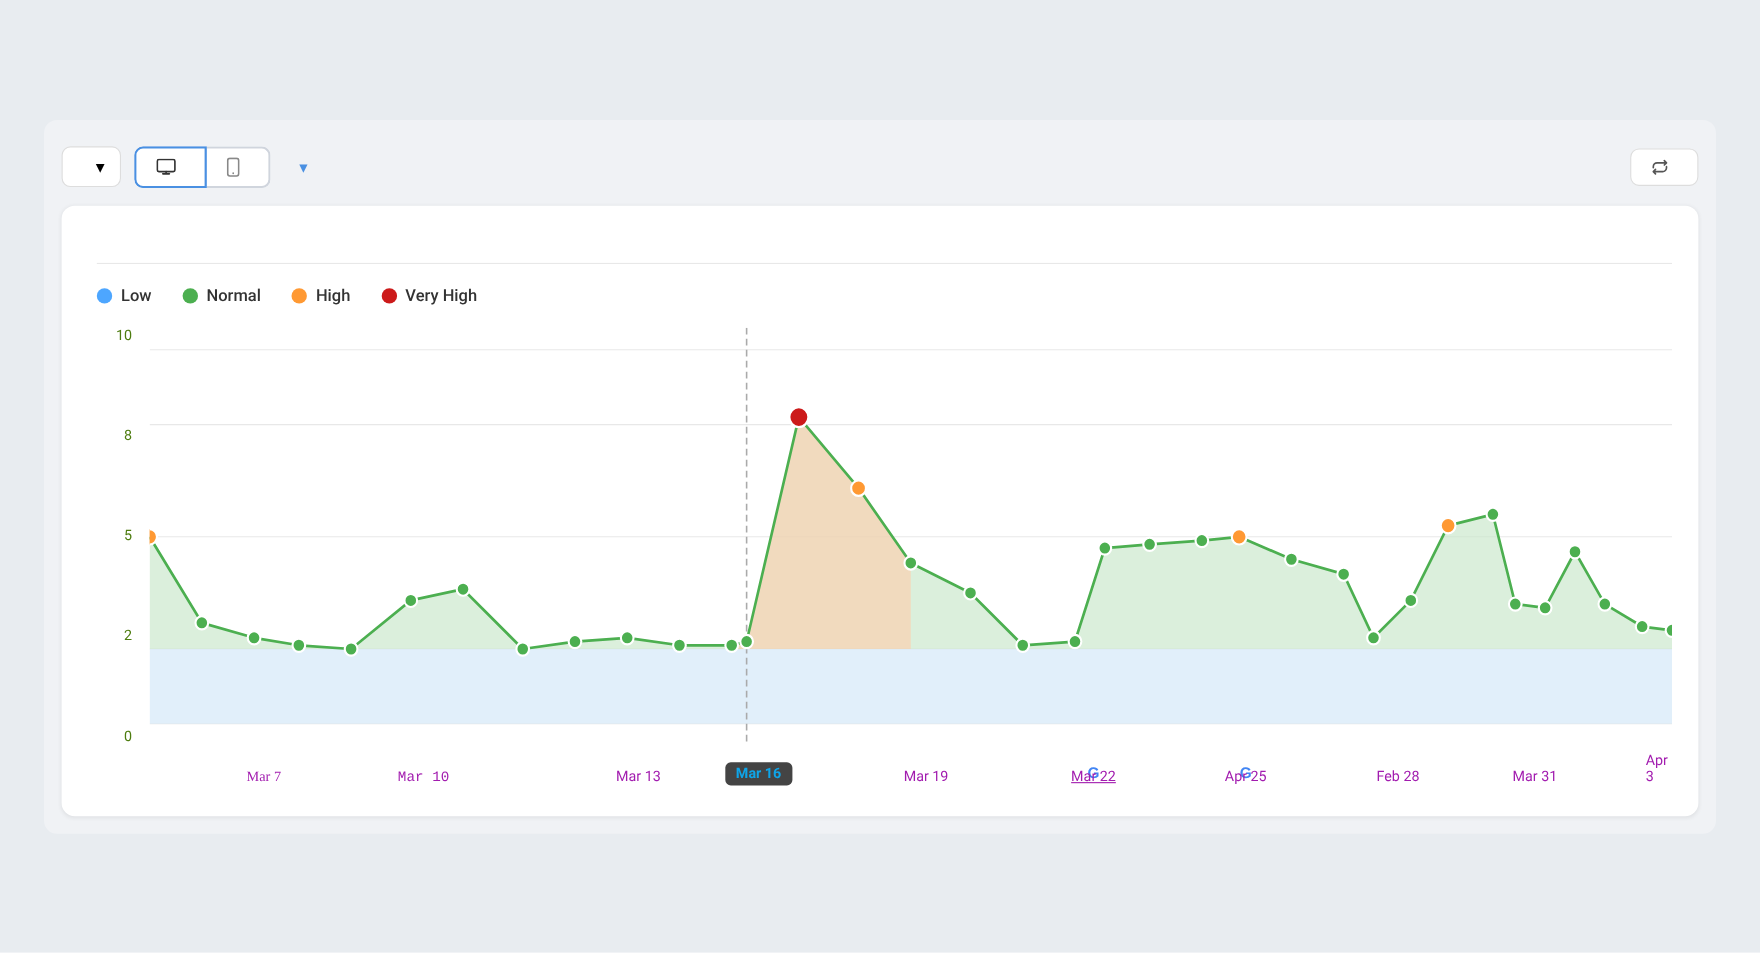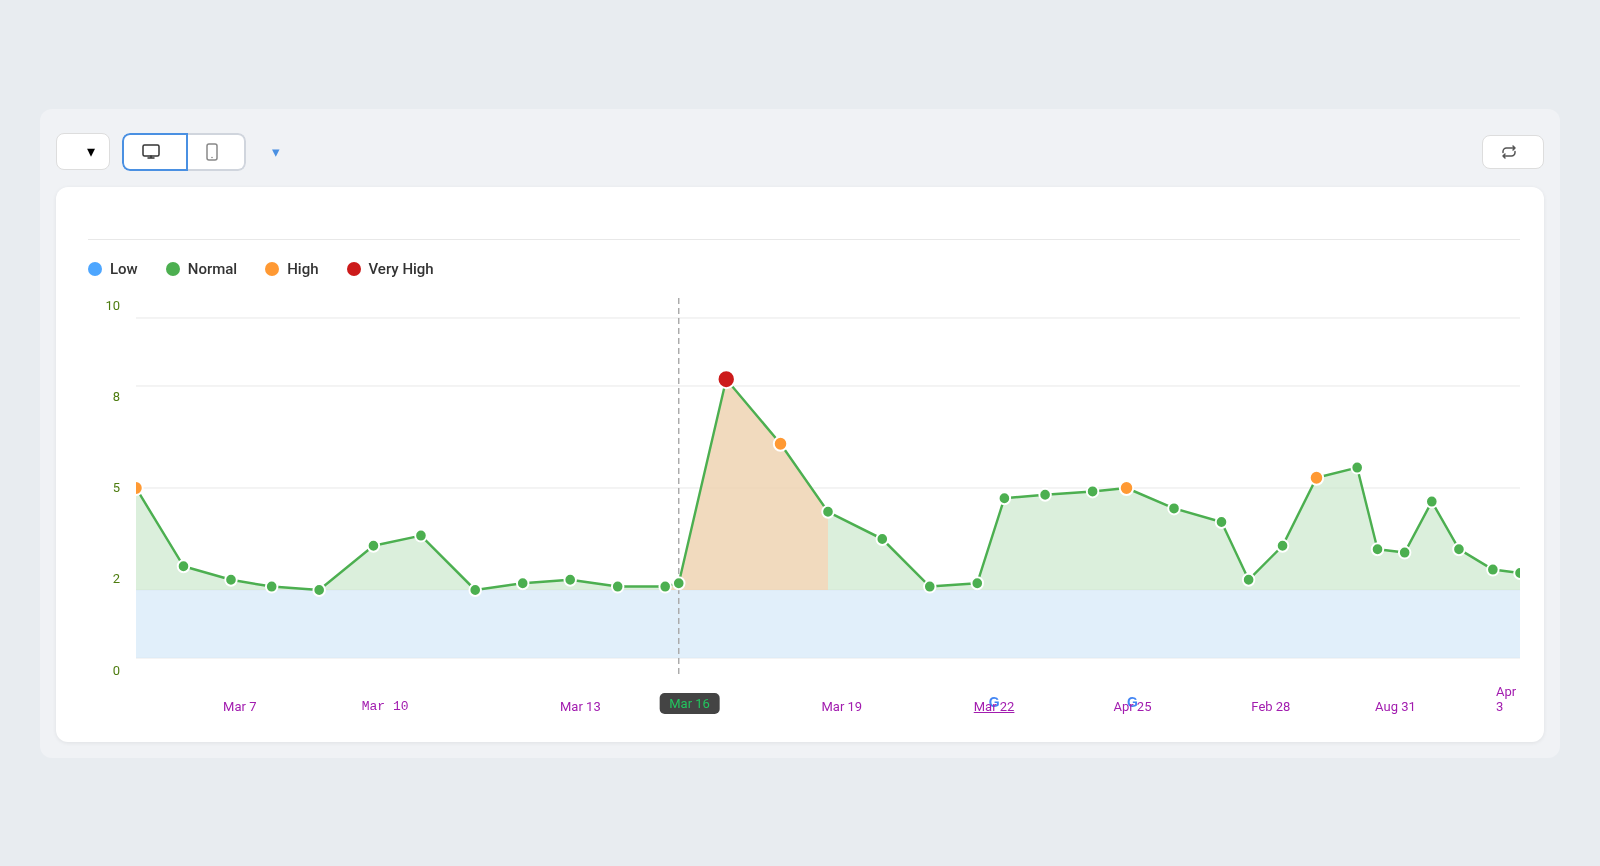--- a/index.html
+++ b/index.html
@@ -211,24 +211,24 @@
     }
     .x-label {
       position: absolute;
       font-size: 13px;
       color: #a21caf;
       transform: translateX(-50%);
       bottom: 4px;
     }
     .x-label.highlighted {
       background: #444;
-      color: #22c55e;
+      color: #0ea5e9;
       padding: 3px 10px;
       border-radius: 5px;
-      font-weight: 400;
+      font-weight: 700;
     }
     svg.main-chart {
       width: 100%;
       height: 100%;
     }
   </style>
 </head>
 <body>
 
 <div class="container">
@@ -359,26 +359,26 @@
             <circle cx="1291.764705882353" cy="251.2" r="6" fill="#4caf50" stroke="white" stroke-width="2"></circle>
             <circle cx="1320" cy="254.6" r="6" fill="#4caf50" stroke="white" stroke-width="2"></circle>
             <circle cx="1348.235294117647" cy="203.60000000000002" r="6" fill="#4caf50" stroke="white" stroke-width="2"></circle>
             <circle cx="1376.4705882352941" cy="251.2" r="6" fill="#4caf50" stroke="white" stroke-width="2"></circle>
             <circle cx="1411.764705882353" cy="271.6" r="6" fill="#4caf50" stroke="white" stroke-width="2"></circle>
             <circle cx="1440" cy="275" r="6" fill="#4caf50" stroke="white" stroke-width="2"></circle>
           </svg>
       <div style="position: absolute; bottom: -32px; left: 40%; transform: translateX(-50%); font-weight: 900; font-size: 14px; font-family: Arial, sans-serif;"><span style="color:#4285f4">G</span></div><div style="position: absolute; bottom: -32px; left: 62%; transform: translateX(-50%); font-weight: 900; font-size: 14px; font-family: Arial, sans-serif;"><span style="color:#4285f4">G</span></div><div style="position: absolute; bottom: -32px; left: 72%; transform: translateX(-50%); font-weight: 900; font-size: 14px; font-family: Arial, sans-serif;"><span style="color:#4285f4">G</span></div></div>
       <div class="x-axis-labels">
 
-      <span class="x-label" style="left: 7.5%;">Mar 7</span>
+      <span class="x-label" style="left: 7.5%; font-family: Liberation Serif, serif;">Mar 7</span>
           <span class="x-label" style="left: 18%; font-family: Liberation Mono, monospace;">Mar 10</span>
           <span class="x-label" style="left: 29%; margin-left: 43px;">Mar 13</span>
           <span class="x-label highlighted" style="left: 40%;">Mar 16</span>
           <span class="x-label" style="left: 51%;">Mar 19</span>
           <span class="x-label" style="left: 62%; text-decoration: underline;">Mar 22</span>
           <span class="x-label" style="left: 72%;">Apr 25</span>
           <span class="x-label" style="left: 82%;">Feb 28</span>
-          <span class="x-label" style="left: 91%;">Aug 31</span>
+          <span class="x-label" style="left: 91%;">Mar 31</span>
           <span class="x-label" style="left: 99%;">Apr 3</span>
         </div>
     </div>
   </div>
 </div>
 
 </body></html>

